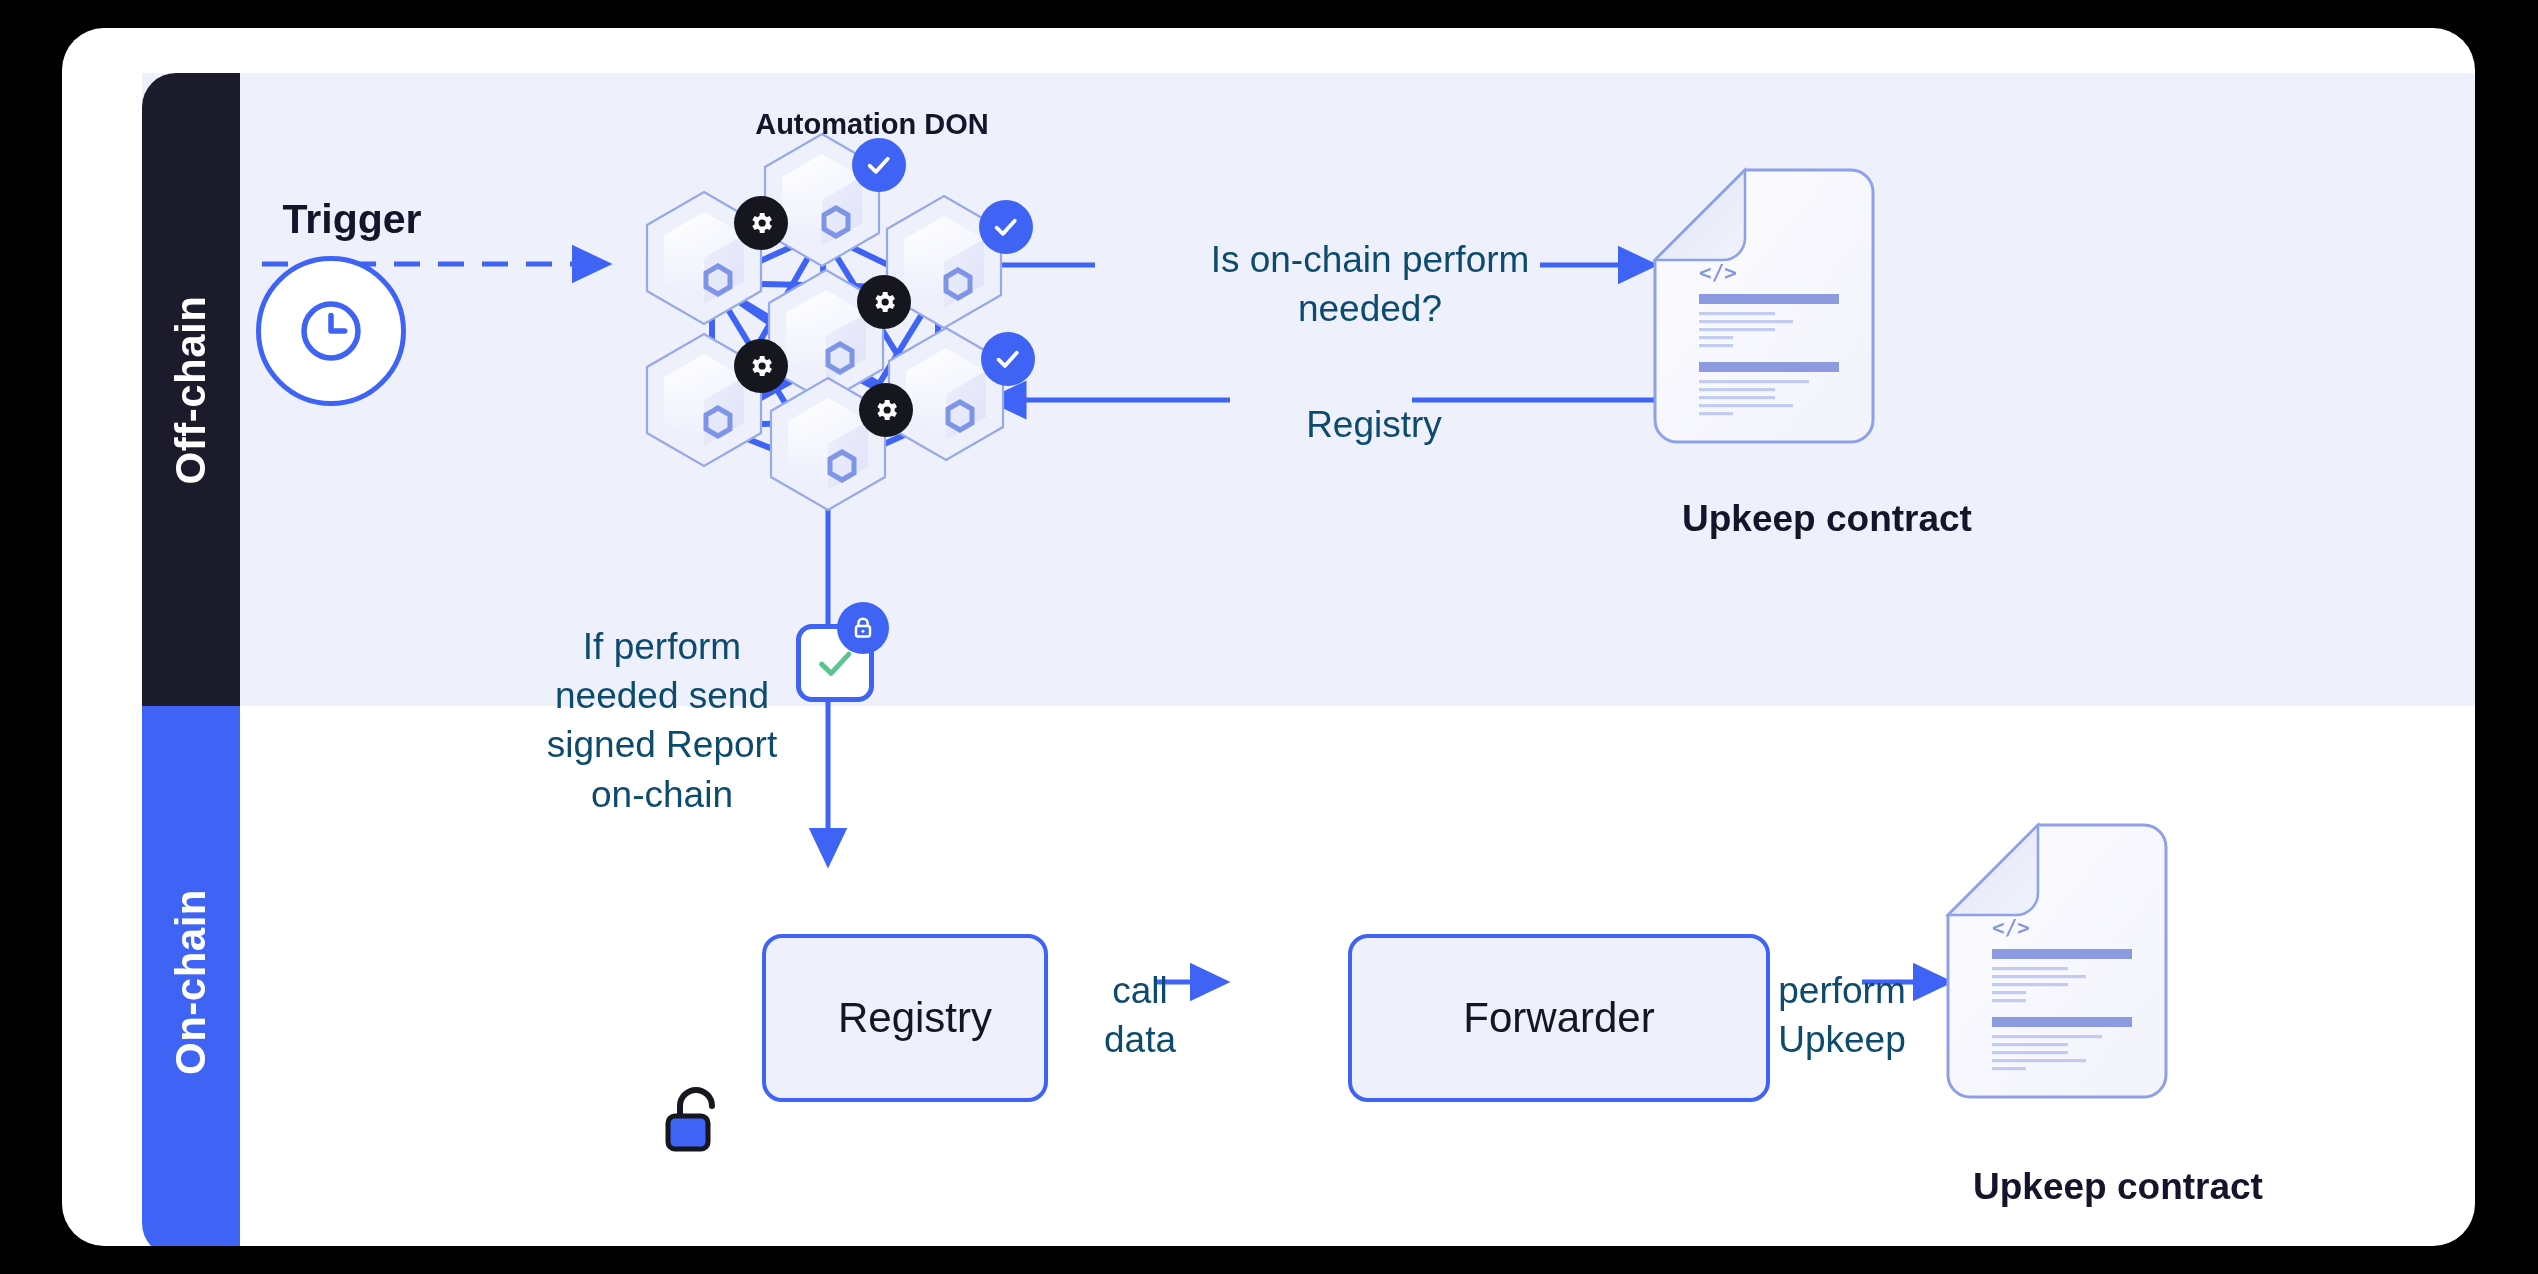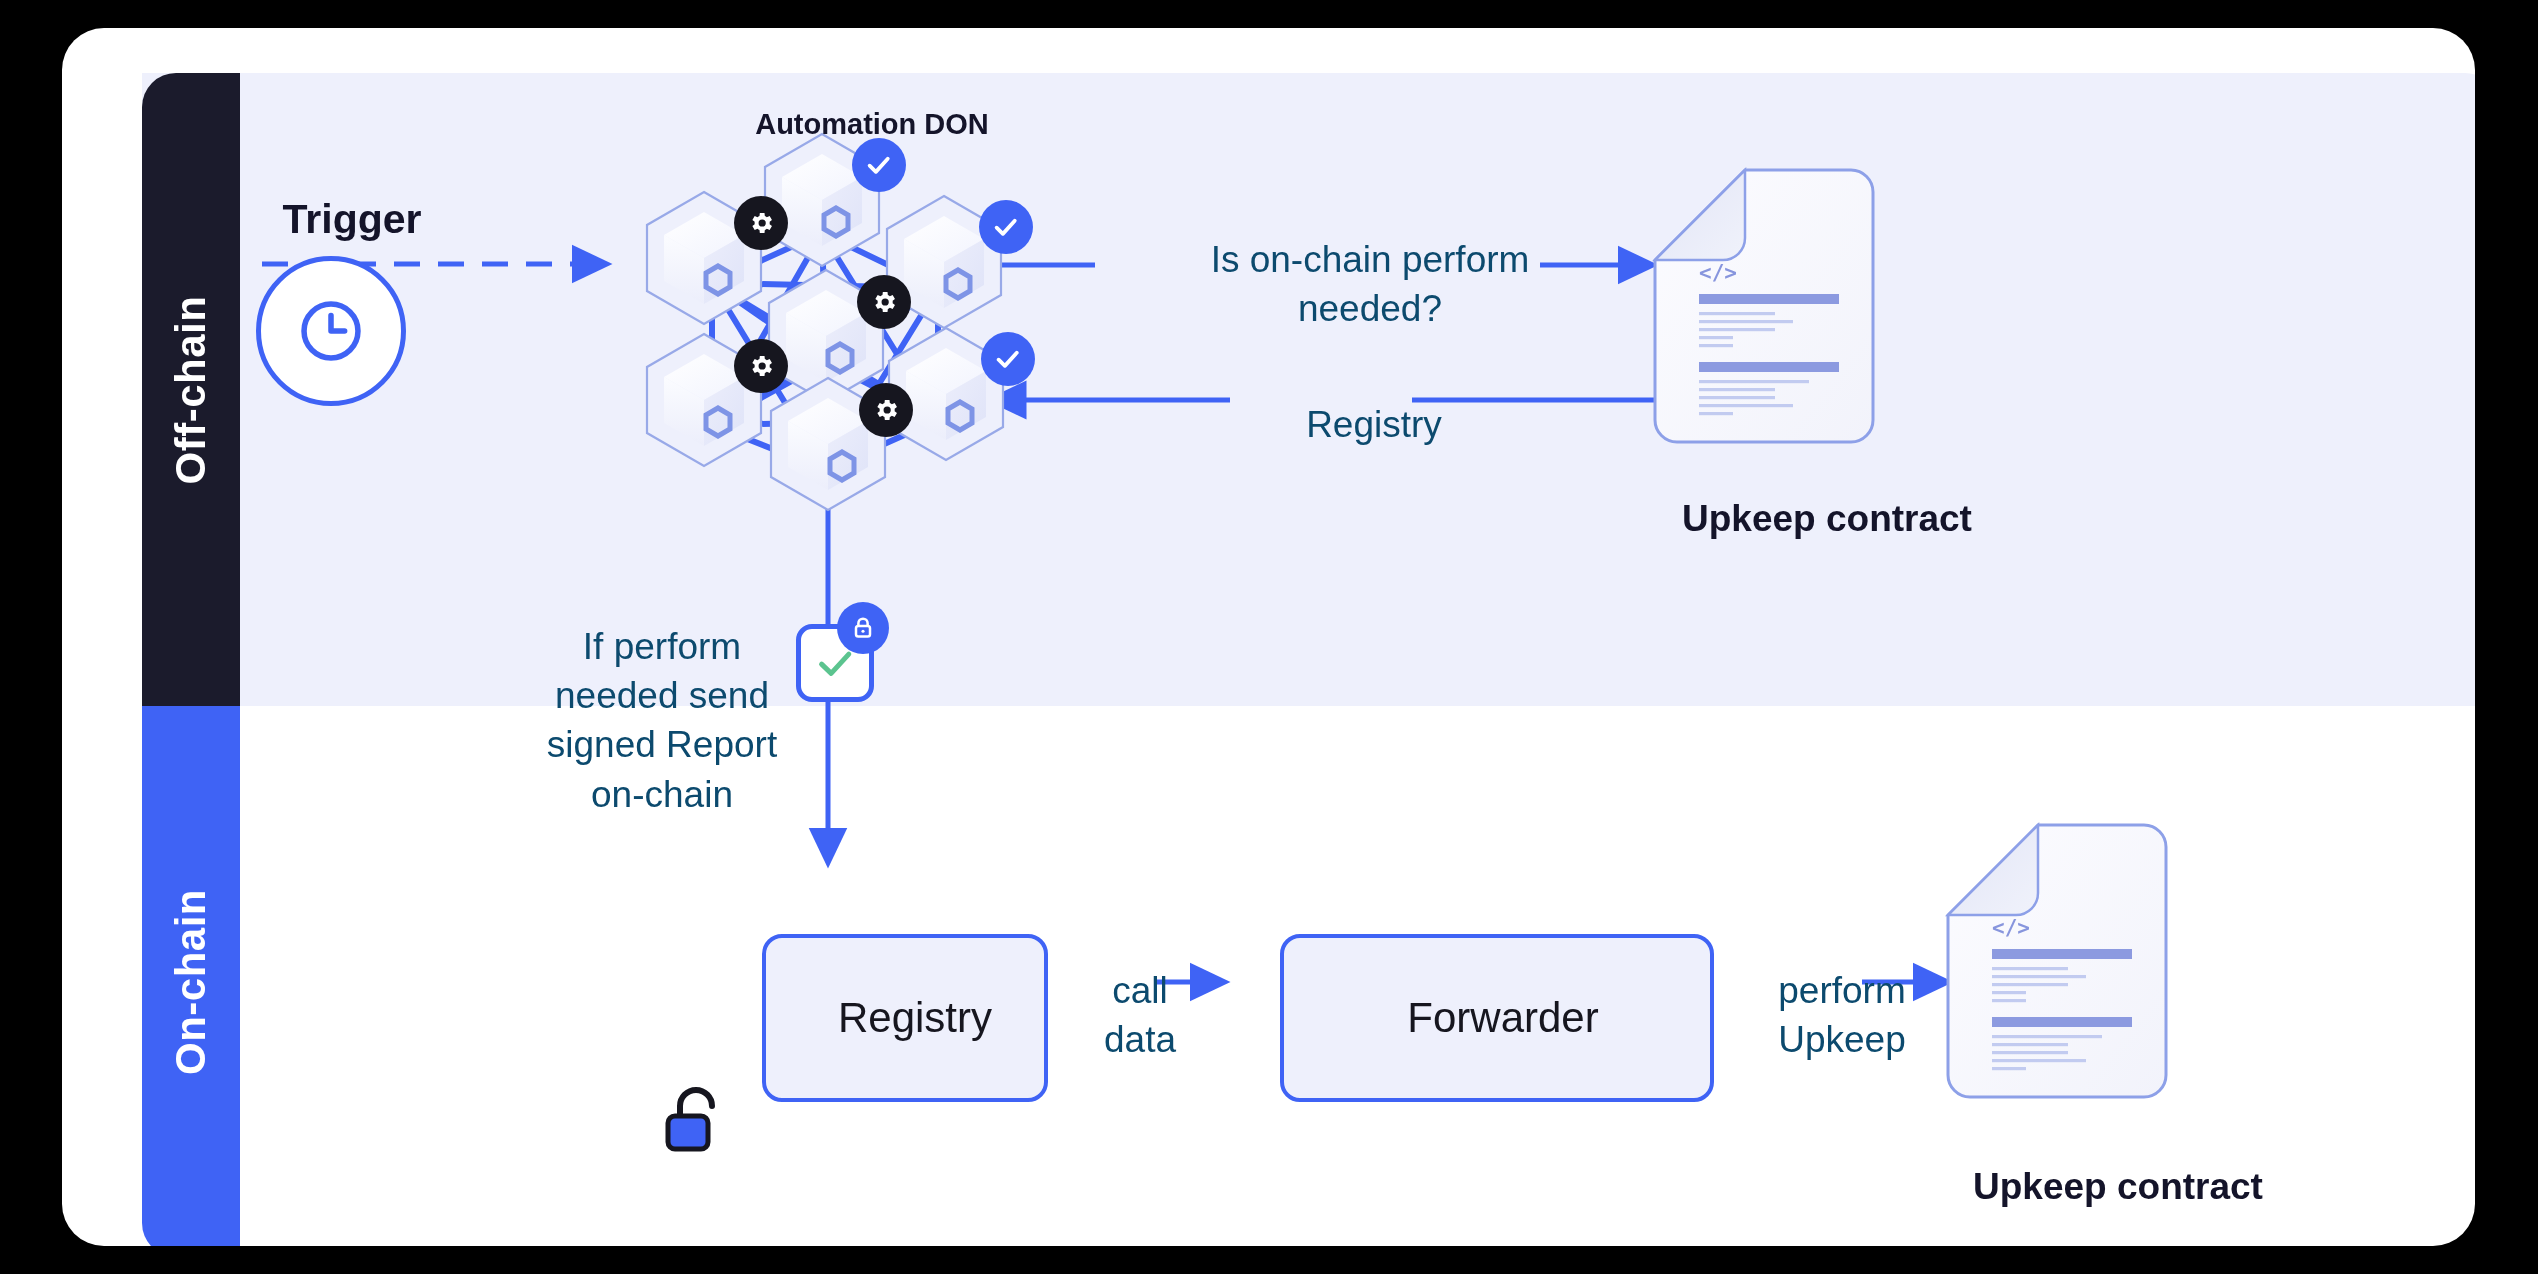--- a/index.html
+++ b/index.html
@@ -313,21 +313,21 @@
       </svg>
     </div>
 
     <div class="proc-box" style="left:700px;top:906px;width:258px;height:160px;padding-left:20px;">
       <span>Registry</span>
     </div>
 
     <div class="txt" style="left:978px;top:938px;width:200px;">call
 data</div>
 
-    <div class="proc-box" style="left:1218px;top:906px;width:414px;height:160px;padding-left:12px;">
+    <div class="proc-box" style="left:1286px;top:906px;width:414px;height:160px;">
       <span>Forwarder</span>
     </div>
 
     <div class="txt" style="left:1660px;top:938px;width:240px;">perform
 Upkeep</div>
 
 
     <div class="bold-dark" style="left:1866px;top:1138px;width:380px;font-size:37px;">Upkeep contract</div>
 
   </div>

